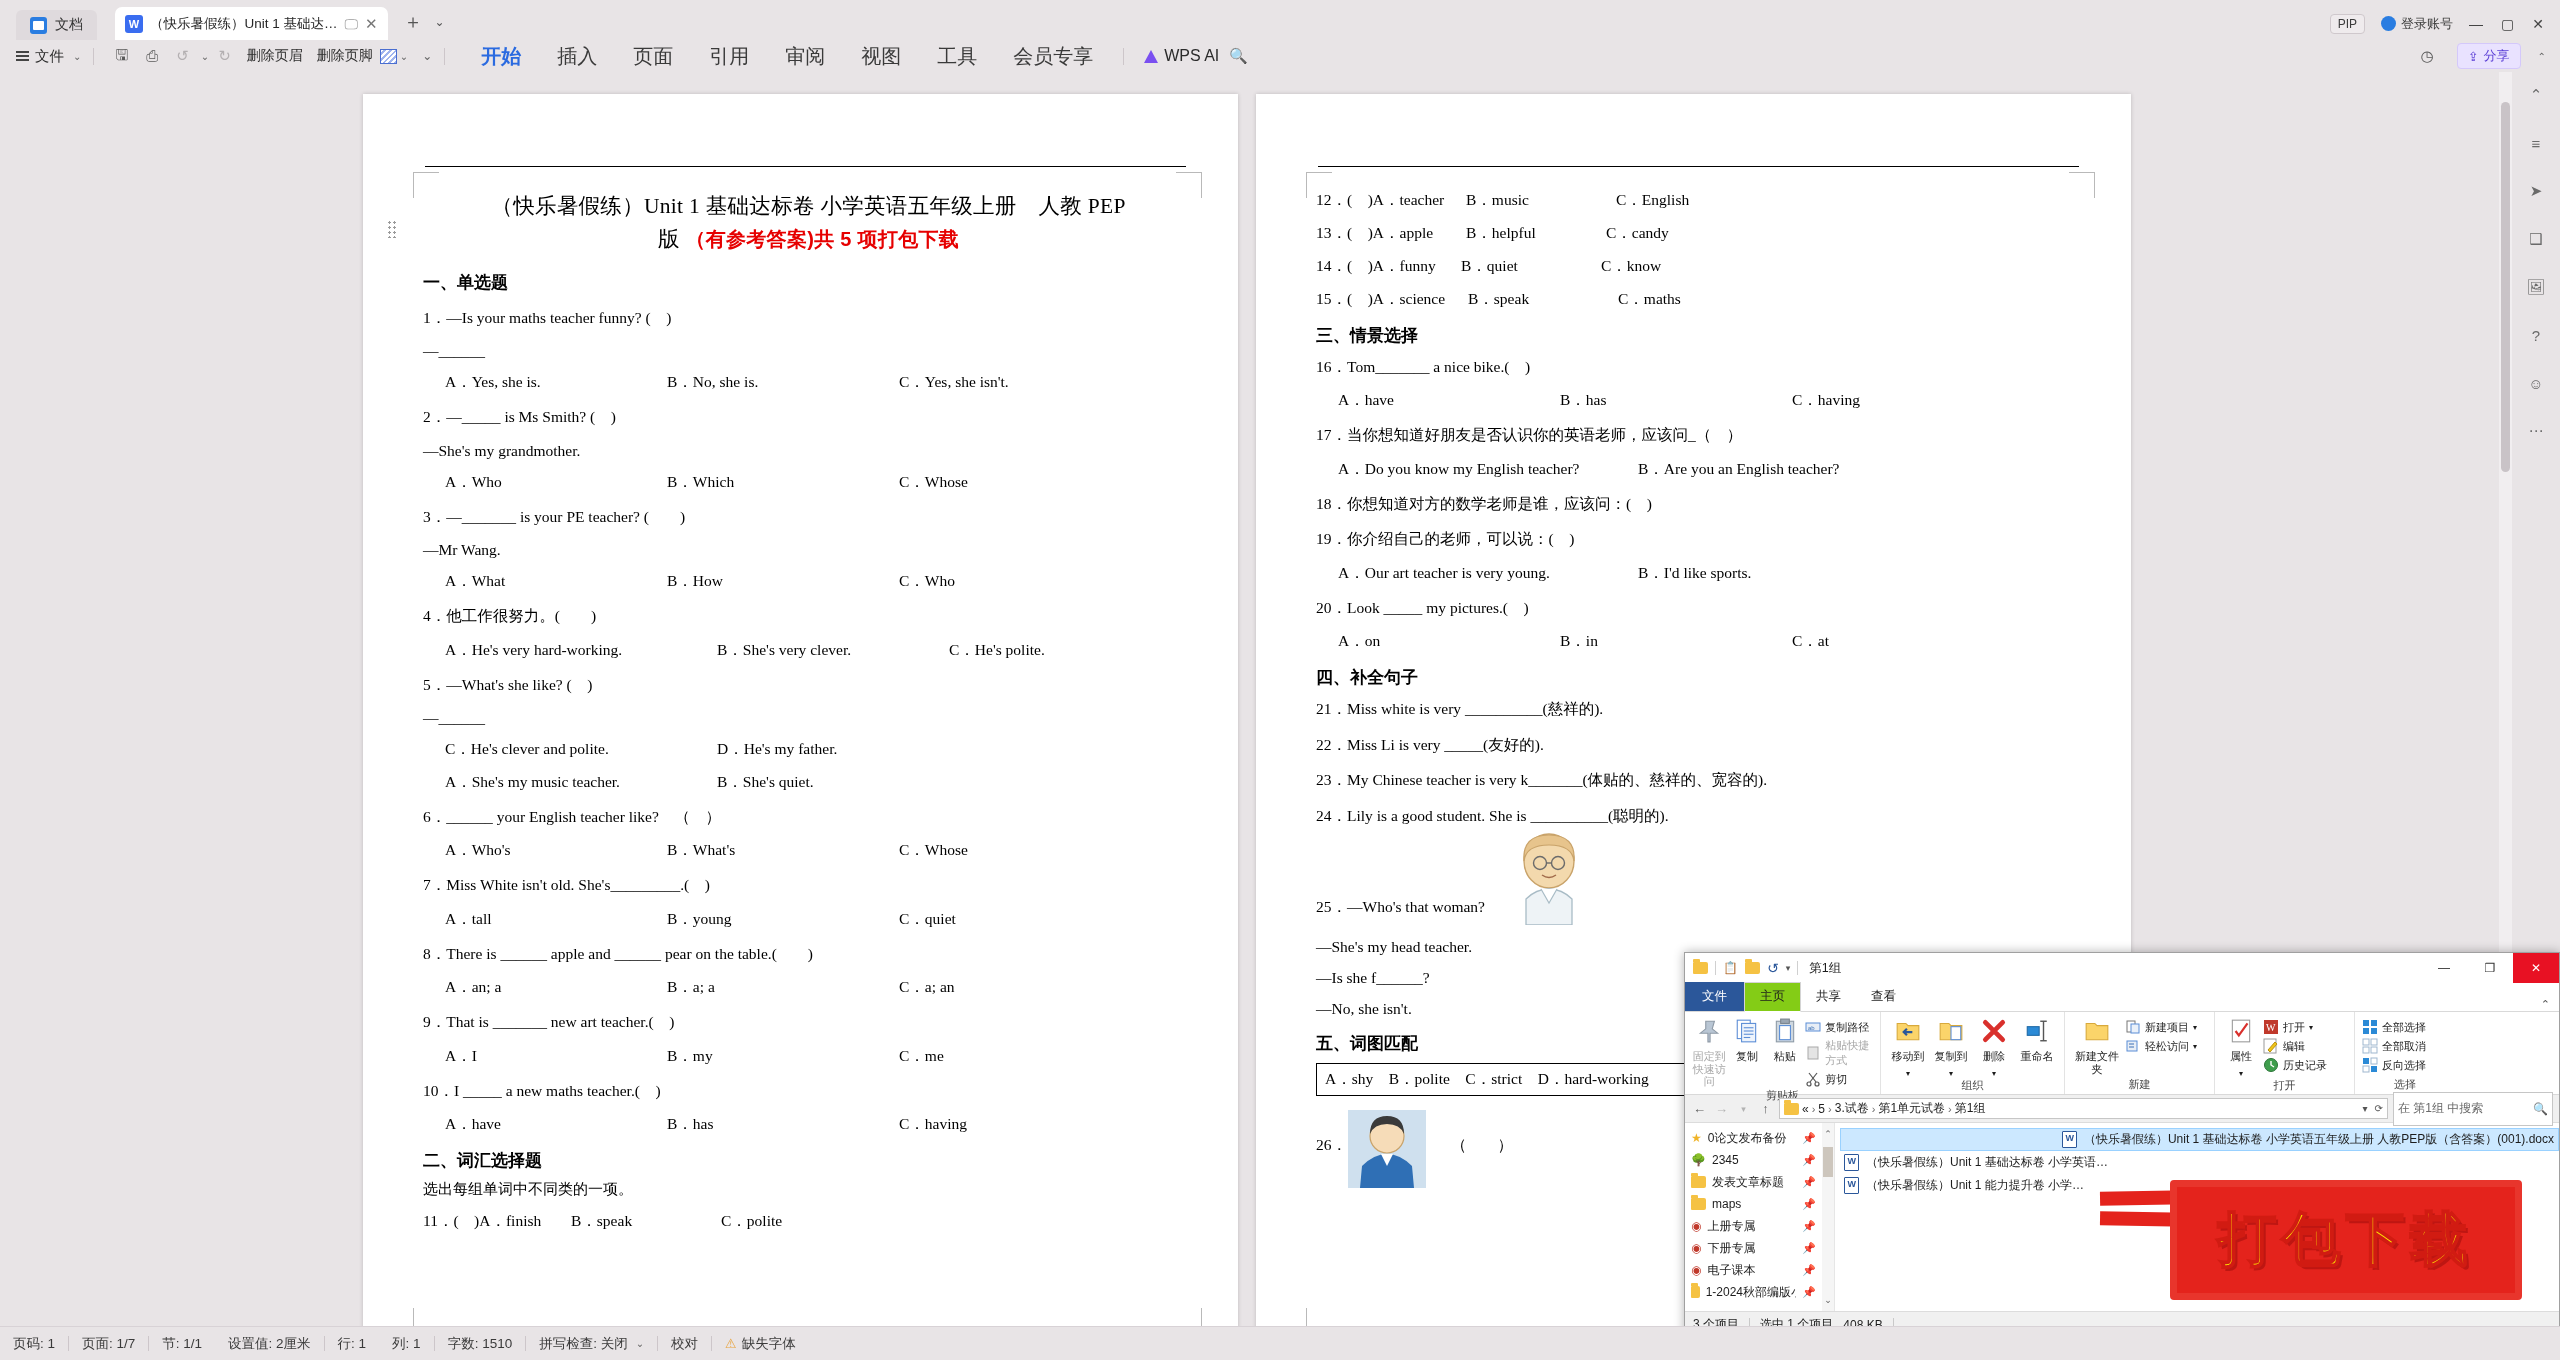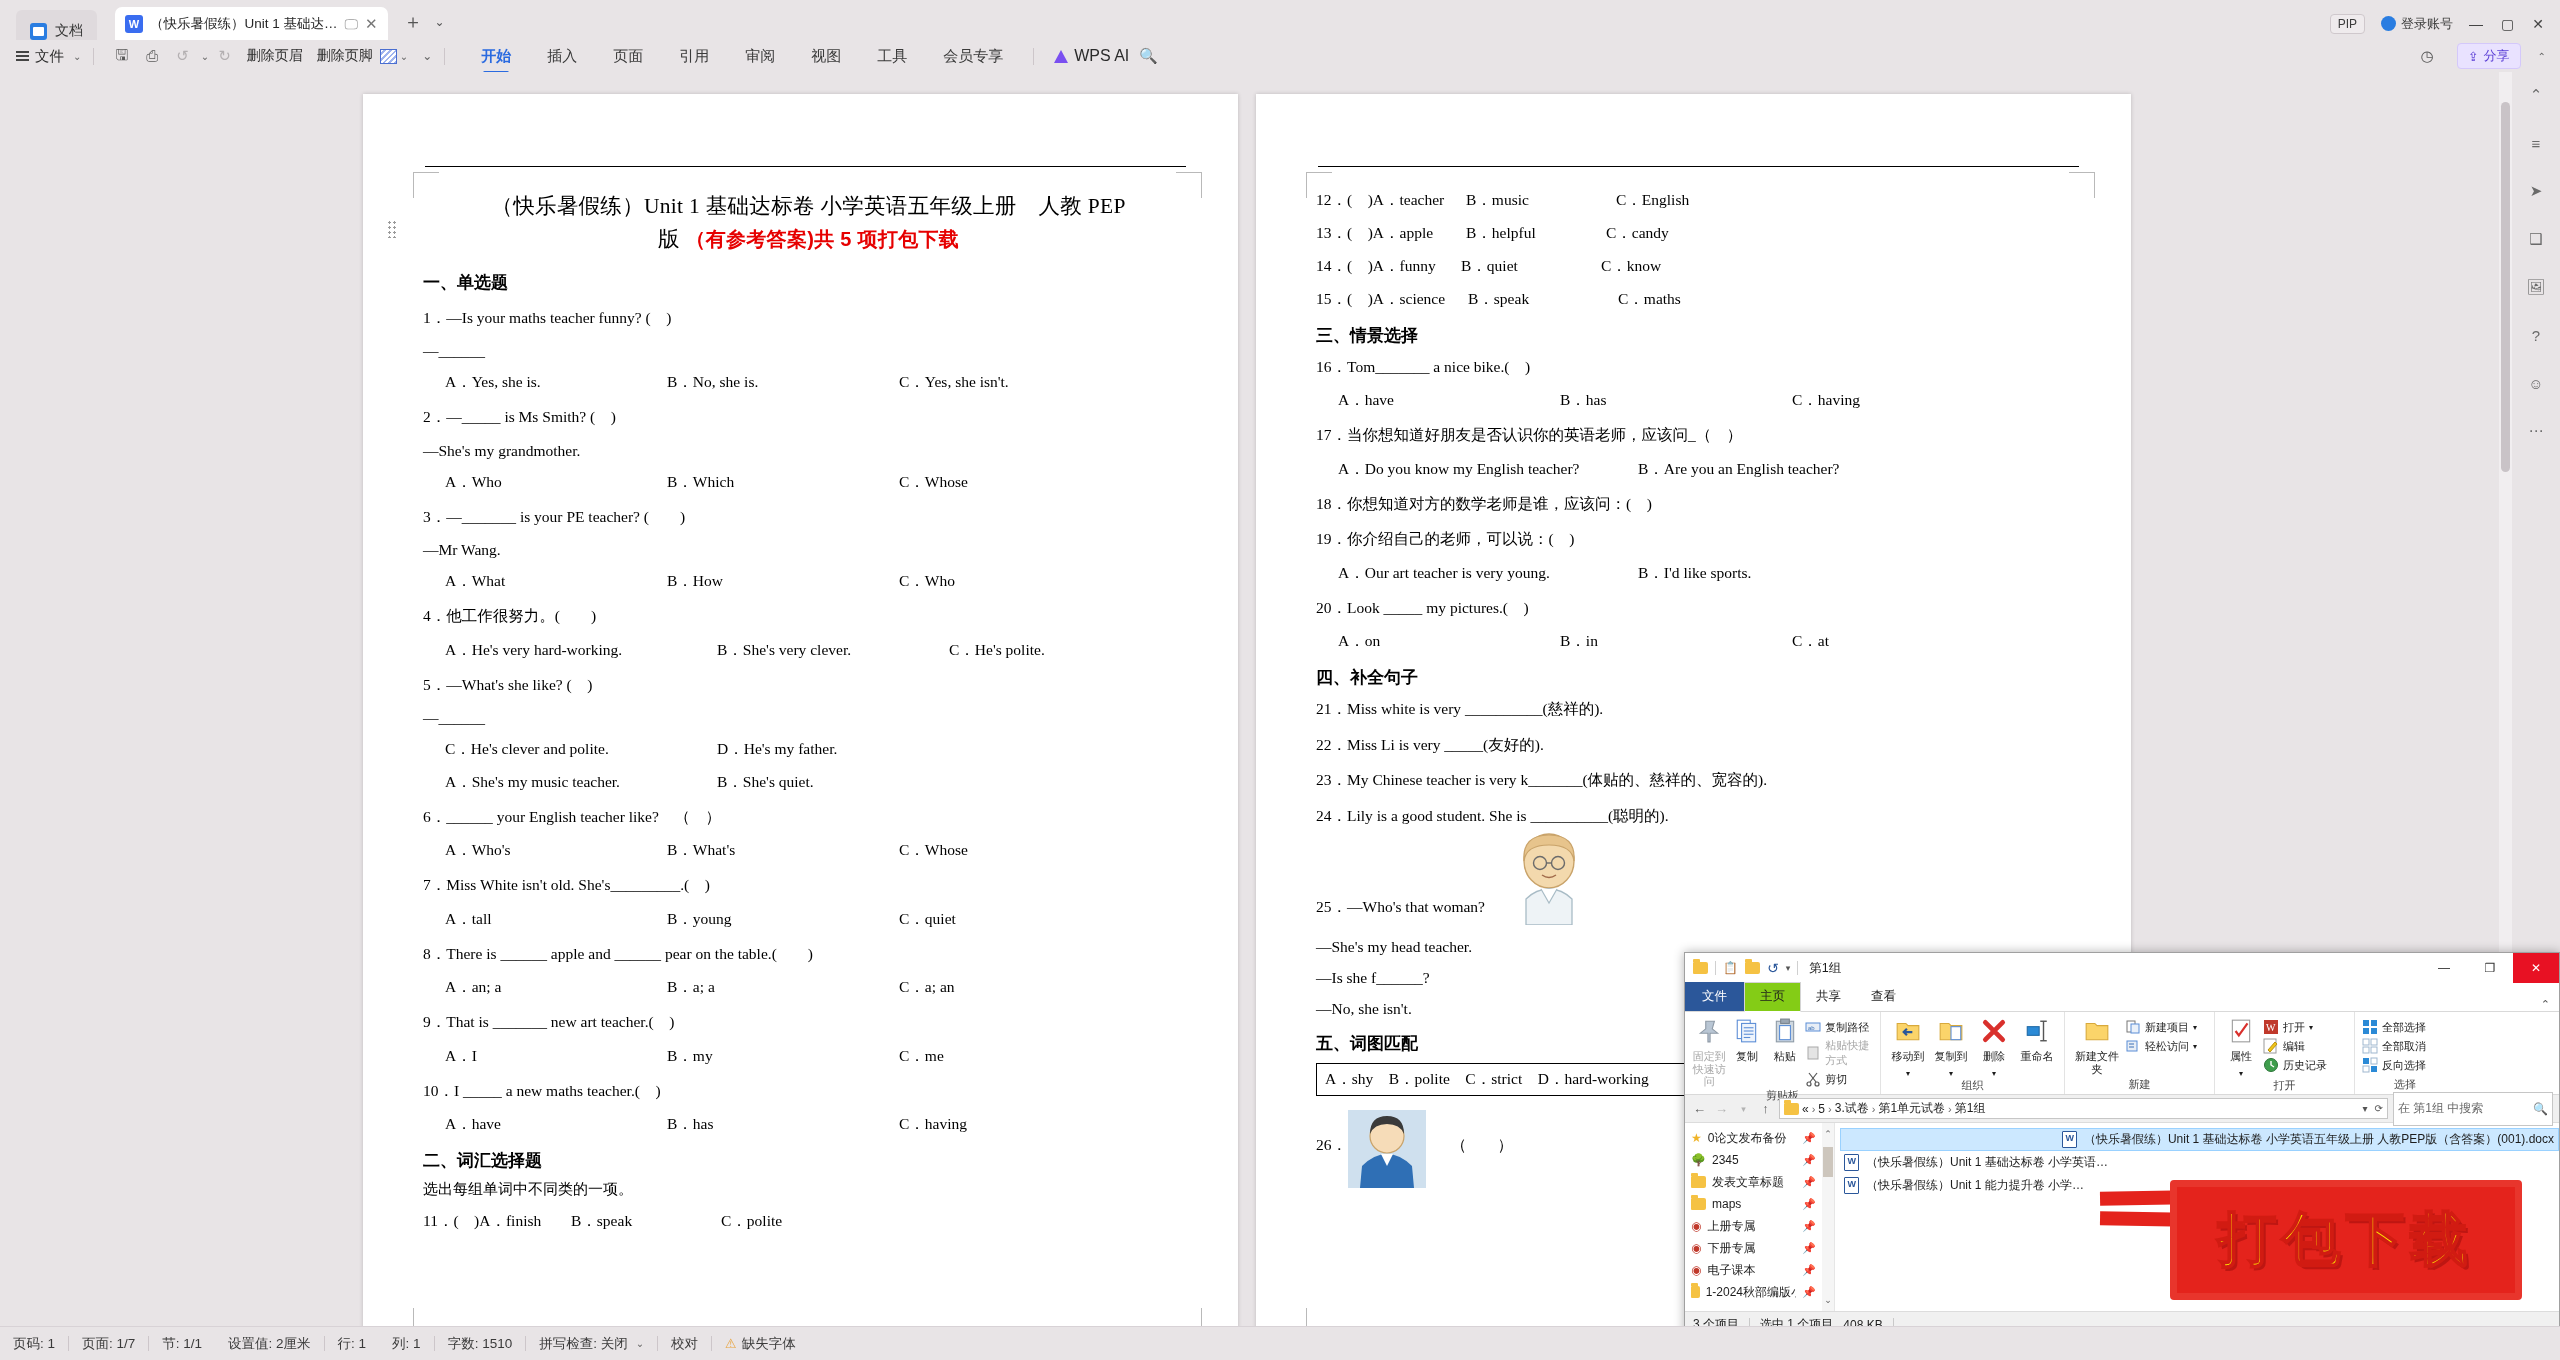--- a/index.html
+++ b/index.html
@@ -11,21 +11,21 @@
   }
   
   #wps-window { position: absolute; inset: 0; background: #e8e4e6; }
 
   
   .tabstrip {
     position: absolute; top: 0; left: 0; width: 2560px; height: 40px;
     background: #e8e4e6; display: flex; align-items: flex-end;
   }
   .app-chip {
-    display: flex; align-items: flex-end; gap: 8px;
+    display: flex; align-items: center; gap: 8px;
     height: 30px; margin-left: 16px; padding: 0 14px;
     border-radius: 6px 6px 0 0; background: #dfdadd; font-size: 14px; color: #333;
   }
   .doc-icon-sm {
     width: 17px; height: 17px; border-radius: 3px; background: #2a7de1;
     position: relative; flex: none;
   }
   .doc-icon-sm::after {
     content:""; position:absolute; left:3px; top:4px; width:11px; height:9px;
     background: #fff; border-radius:1px;
@@ -72,21 +72,21 @@
   .tb-ico { margin:0 9px; color:#5a5a5a; font-size:15px; display:inline-block; }
   .tb-ico.dim { color:#b4b0b2; }
   .txtbtn { margin:0 7px; font-size:14px; color:#2f2f2f; }
   .hatch {
     display:inline-block;width:17px;height:15px;border:1.3px solid #4a6ed0;
     background: repeating-linear-gradient(135deg,#ffffff 0 2px,#9fb4ee 2px 4px);
     vertical-align:middle;
   }
   .caret { font-size:10px; color:#666; margin-left:3px;}
   .ribbon-tabs { display:flex; align-items:center; gap:0; margin-left:6px; }
-  .rtab { padding: 3px 18px; font-size:15px; color:#3a3a3a; position:relative; }
+  .rtab { padding: 3px 18px; font-size:20px; color:#3a3a3a; position:relative; }
   .rtab.active { color:#2a6ae0; font-weight:bold; }
   .rtab.active::after {
     content:""; position:absolute; left:50%; transform:translateX(-50%);
     bottom:-5px; width:26px; height:2.6px; background:#2a6ae0; border-radius:2px;
   }
   .wpsai { display:flex; align-items:center; gap:6px; font-size:16px; color:#2b2b2b; margin-left:8px;}
   .ai-tri { width:0;height:0;border-left:7px solid transparent;border-right:7px solid transparent;
             border-bottom:13px solid #7a4ff0; }
   .menurow-right { margin-left:auto; display:flex; align-items:center; gap:14px; padding-right:14px; }
   .share-btn {

